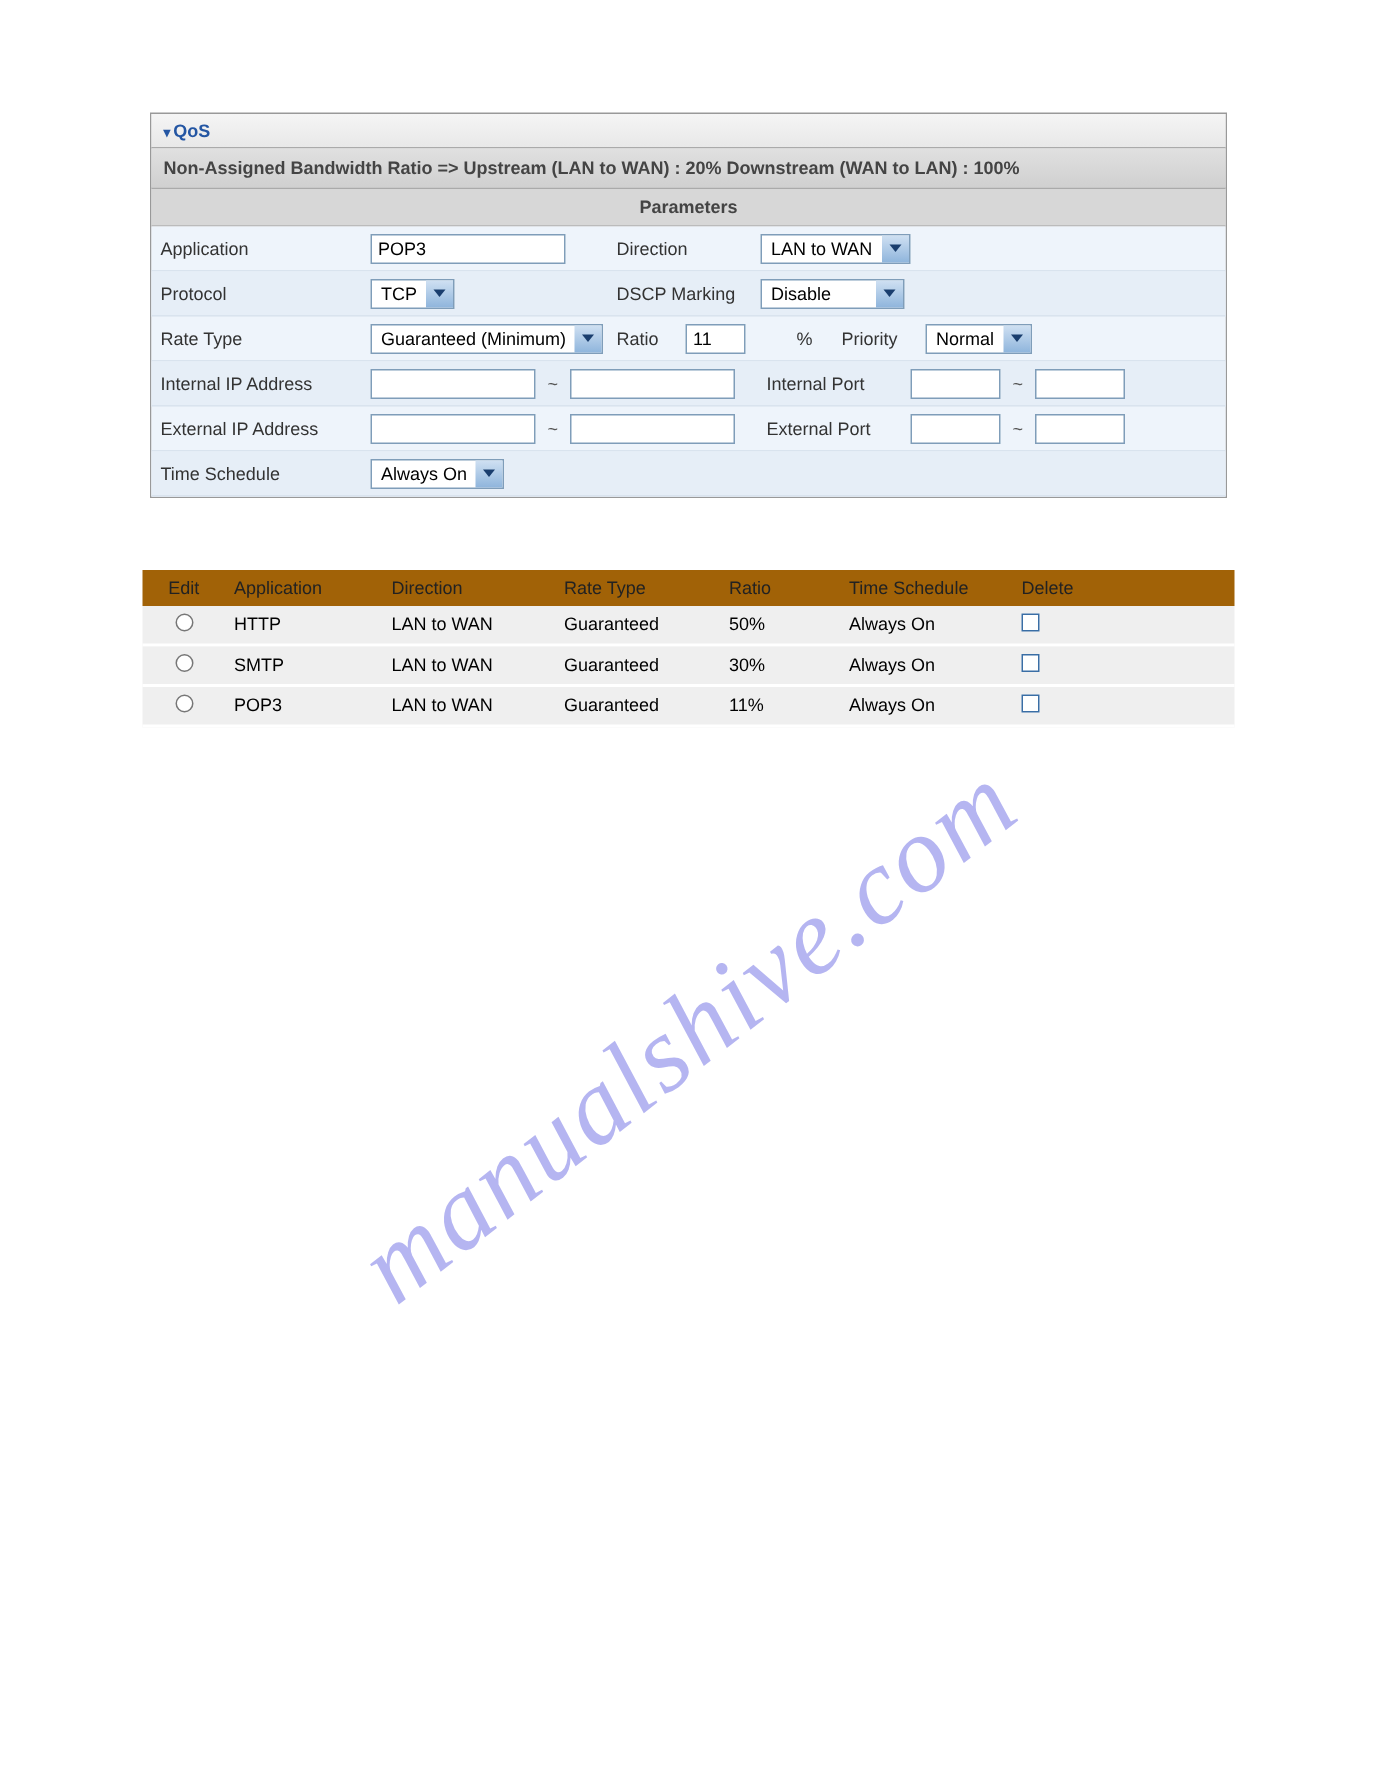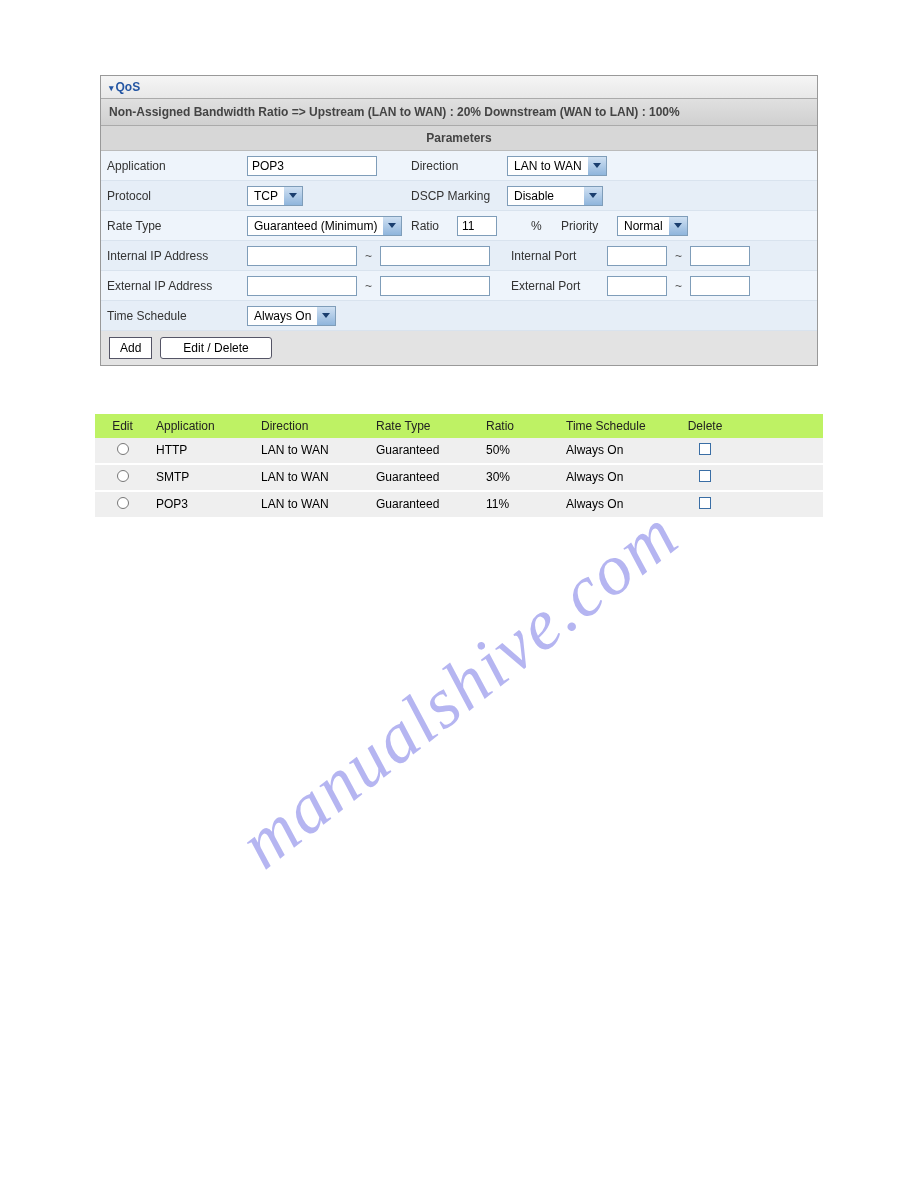--- a/index.html
+++ b/index.html
@@ -24,31 +24,31 @@
   .select span { padding:0 6px; }
   .select .arrow { width:18px; height:18px; background:linear-gradient(#cfe0f2,#8fb5dc); display:flex; align-items:center; justify-content:center; }
   .select .arrow::after { content:""; border-left:4px solid transparent; border-right:4px solid transparent; border-top:5px solid #1a3e6e; }
   .tilde { padding:0 4px; color:#555; }
   .pct { padding-left:2px; color:#333; }
   .button-row { background:#e3e3e3; padding:6px 8px; display:flex; gap:8px; }
   .btn { border:1px solid #556; background:#fff; padding:2px 10px; height:22px; cursor:pointer; font-size:12px; }
   .btn-wide { padding:2px 22px; border-radius:3px; }
 
   .grid { margin:48px 95px 0 95px; }
-  .grid-header { display:flex; background:#bef264; color:#222; font-weight:normal; }
+  .grid-header { display:flex; background:#a16207; color:#222; font-weight:normal; }
   .grid-header > div { padding:5px 6px; }
   .grid-row { display:flex; background:#efefef; border-bottom:2px solid #fff; }
   .grid-row > div { padding:5px 6px; }
   .col-edit{width:55px;text-align:center;}
   .col-app{width:105px;}
   .col-dir{width:115px;}
   .col-rate{width:110px;}
   .col-ratio{width:80px;}
   .col-time{width:115px;}
-  .col-del{width:60px;text-align:center;}
+  .col-del{width:60px;text-align:left;}
   .radio { width:12px; height:12px; border:1px solid #777; border-radius:50%; display:inline-block; background:#fff; }
   .checkbox { width:12px; height:12px; border:1px solid #3a6ea5; display:inline-block; background:#fff; }
 
   .watermark { position:absolute; left:50%; top:58%; transform:translate(-50%,-50%) rotate(-38deg); font-size:72px; color:rgba(120,120,230,0.55); font-style:italic; font-family: Georgia, serif; pointer-events:none; white-space:nowrap; letter-spacing:2px; }
 </style>
 </head>
 <body>
 
 <div class="panel">
   <div class="qos-header">QoS</div>
@@ -144,24 +144,20 @@
       <div class="form-label">Time Schedule</div>
       <div class="form-cell">
         <div class="select">
           <span>Always On</span>
           <div class="arrow"></div>
         </div>
       </div>
     </div>
   </div>
 
-  <div class="button-row">
-    <button class="btn">Add</button>
-    <button class="btn btn-wide">Edit / Delete</button>
-  </div>
 </div>
 
 <div class="grid">
   <div class="grid-header">
     <div class="col-edit">Edit</div>
     <div class="col-app">Application</div>
     <div class="col-dir">Direction</div>
     <div class="col-rate">Rate Type</div>
     <div class="col-ratio">Ratio</div>
     <div class="col-time">Time Schedule</div>

